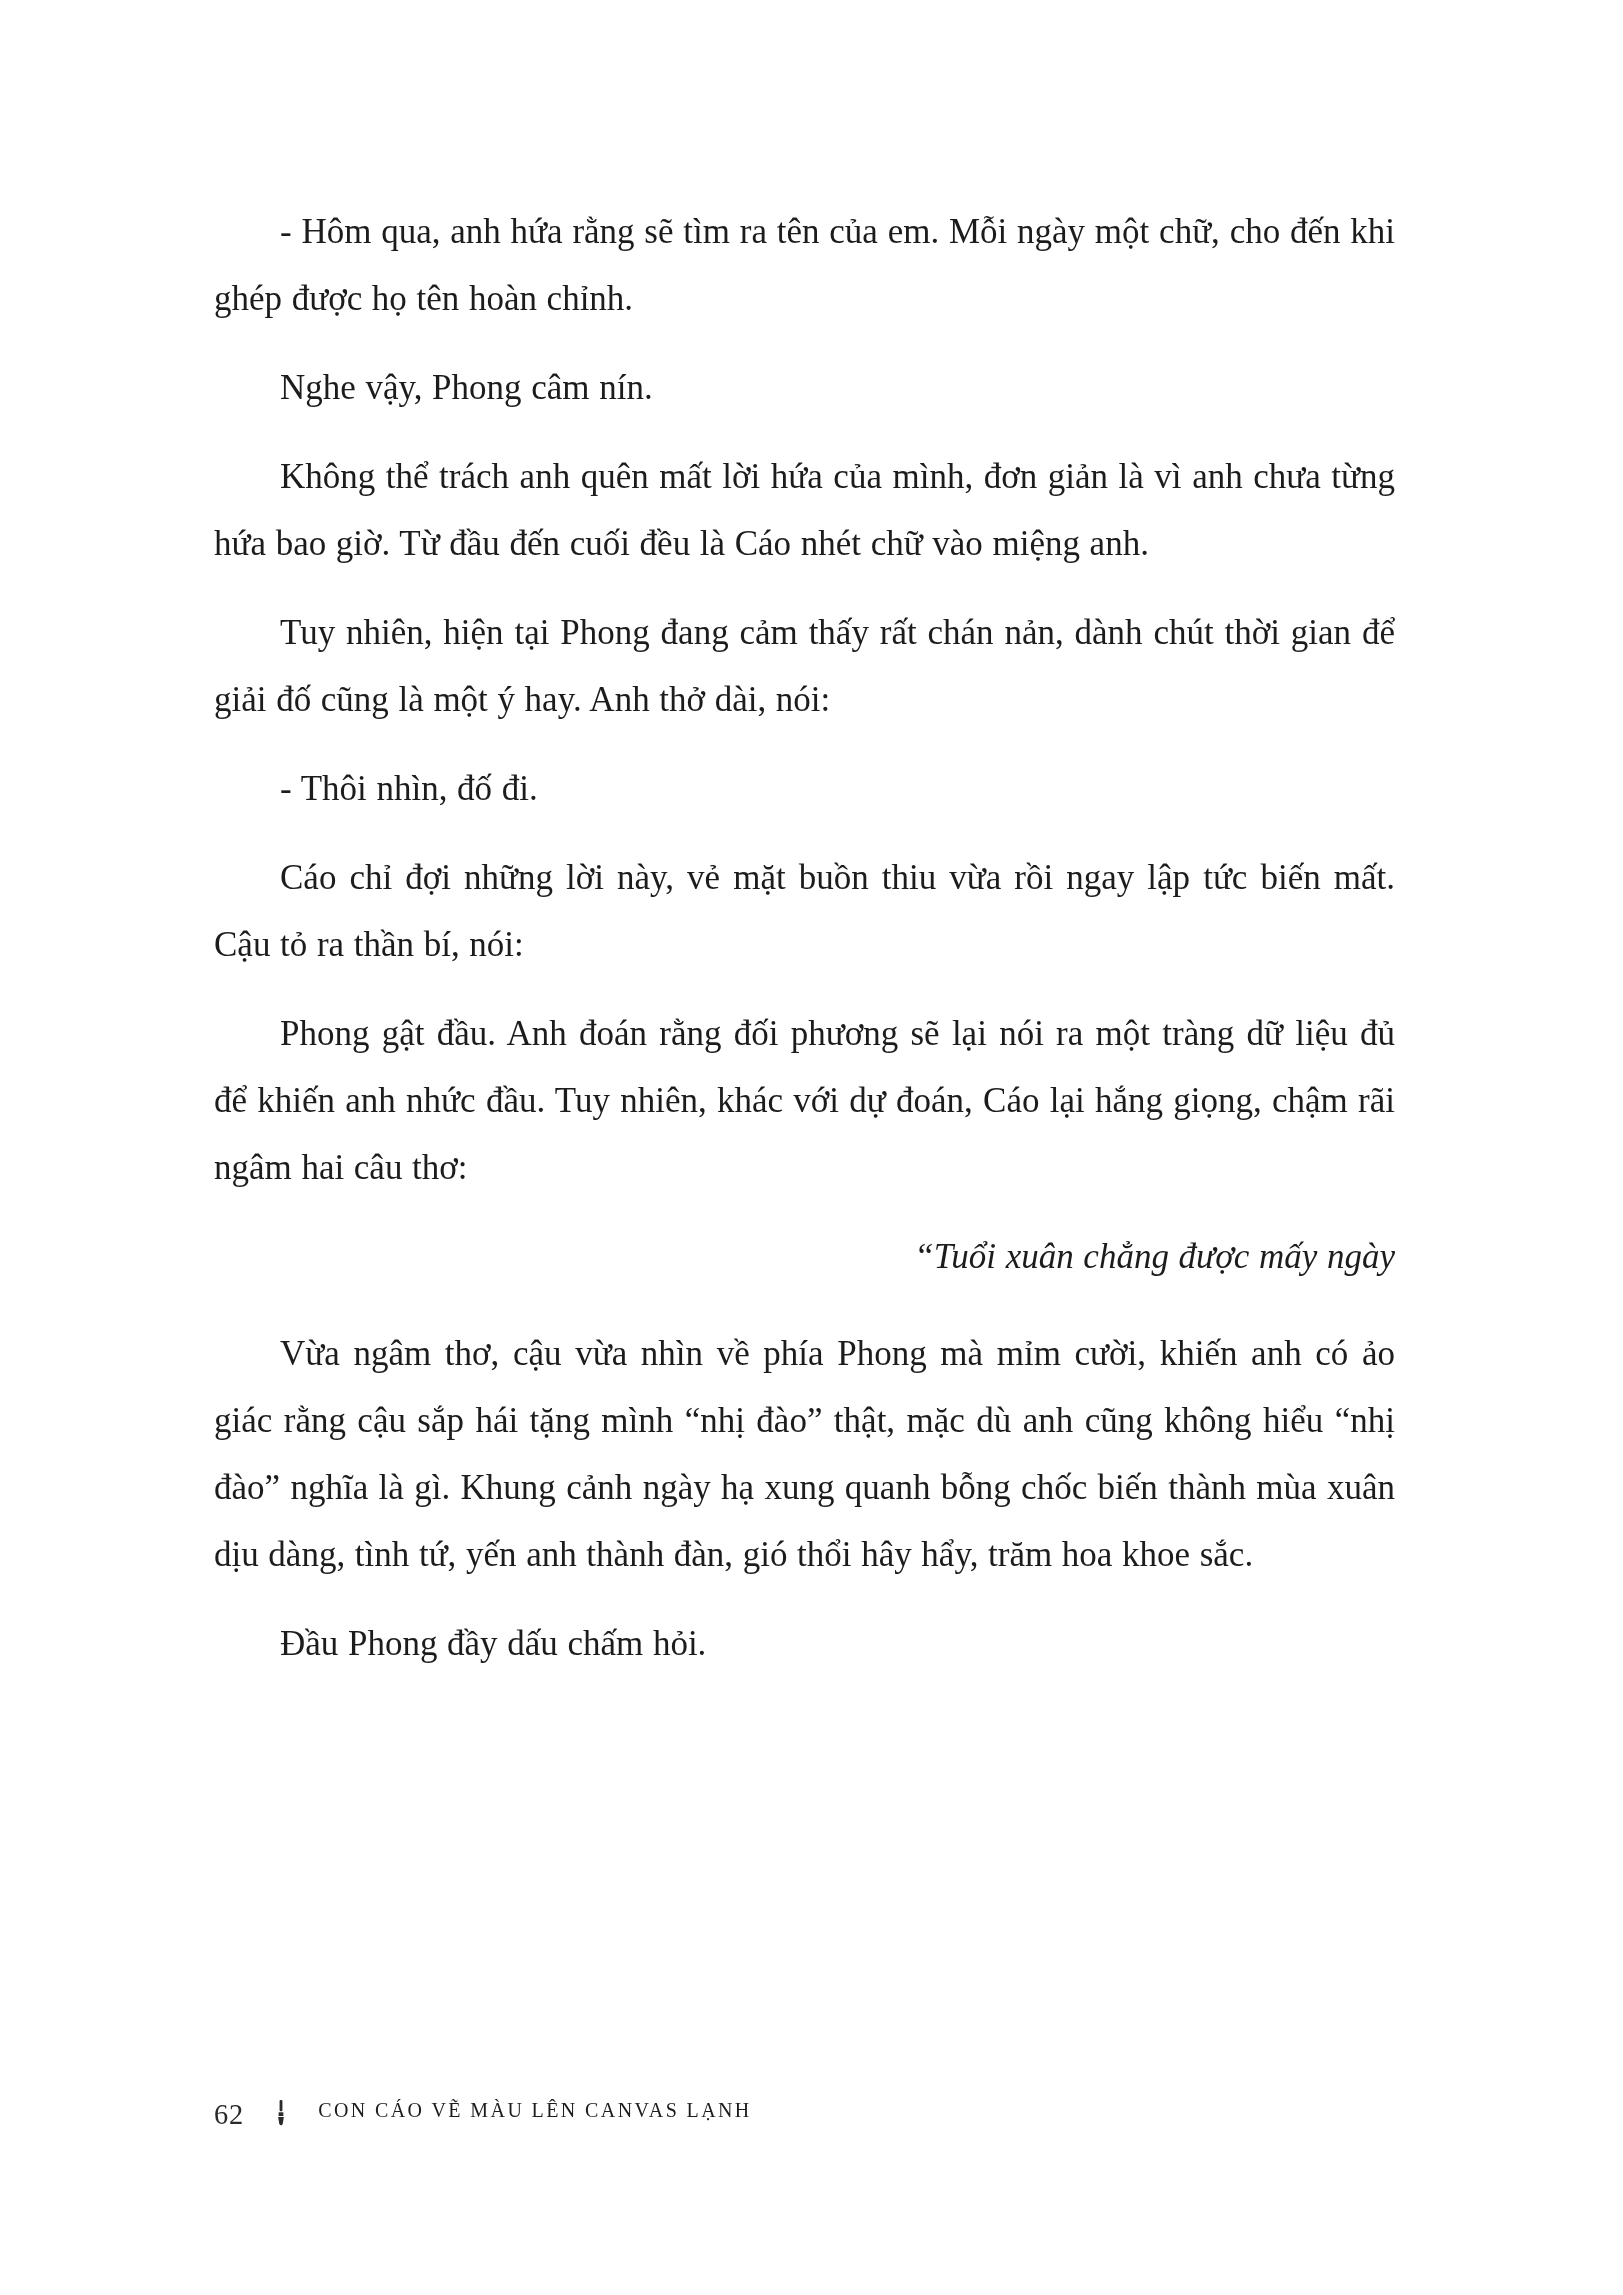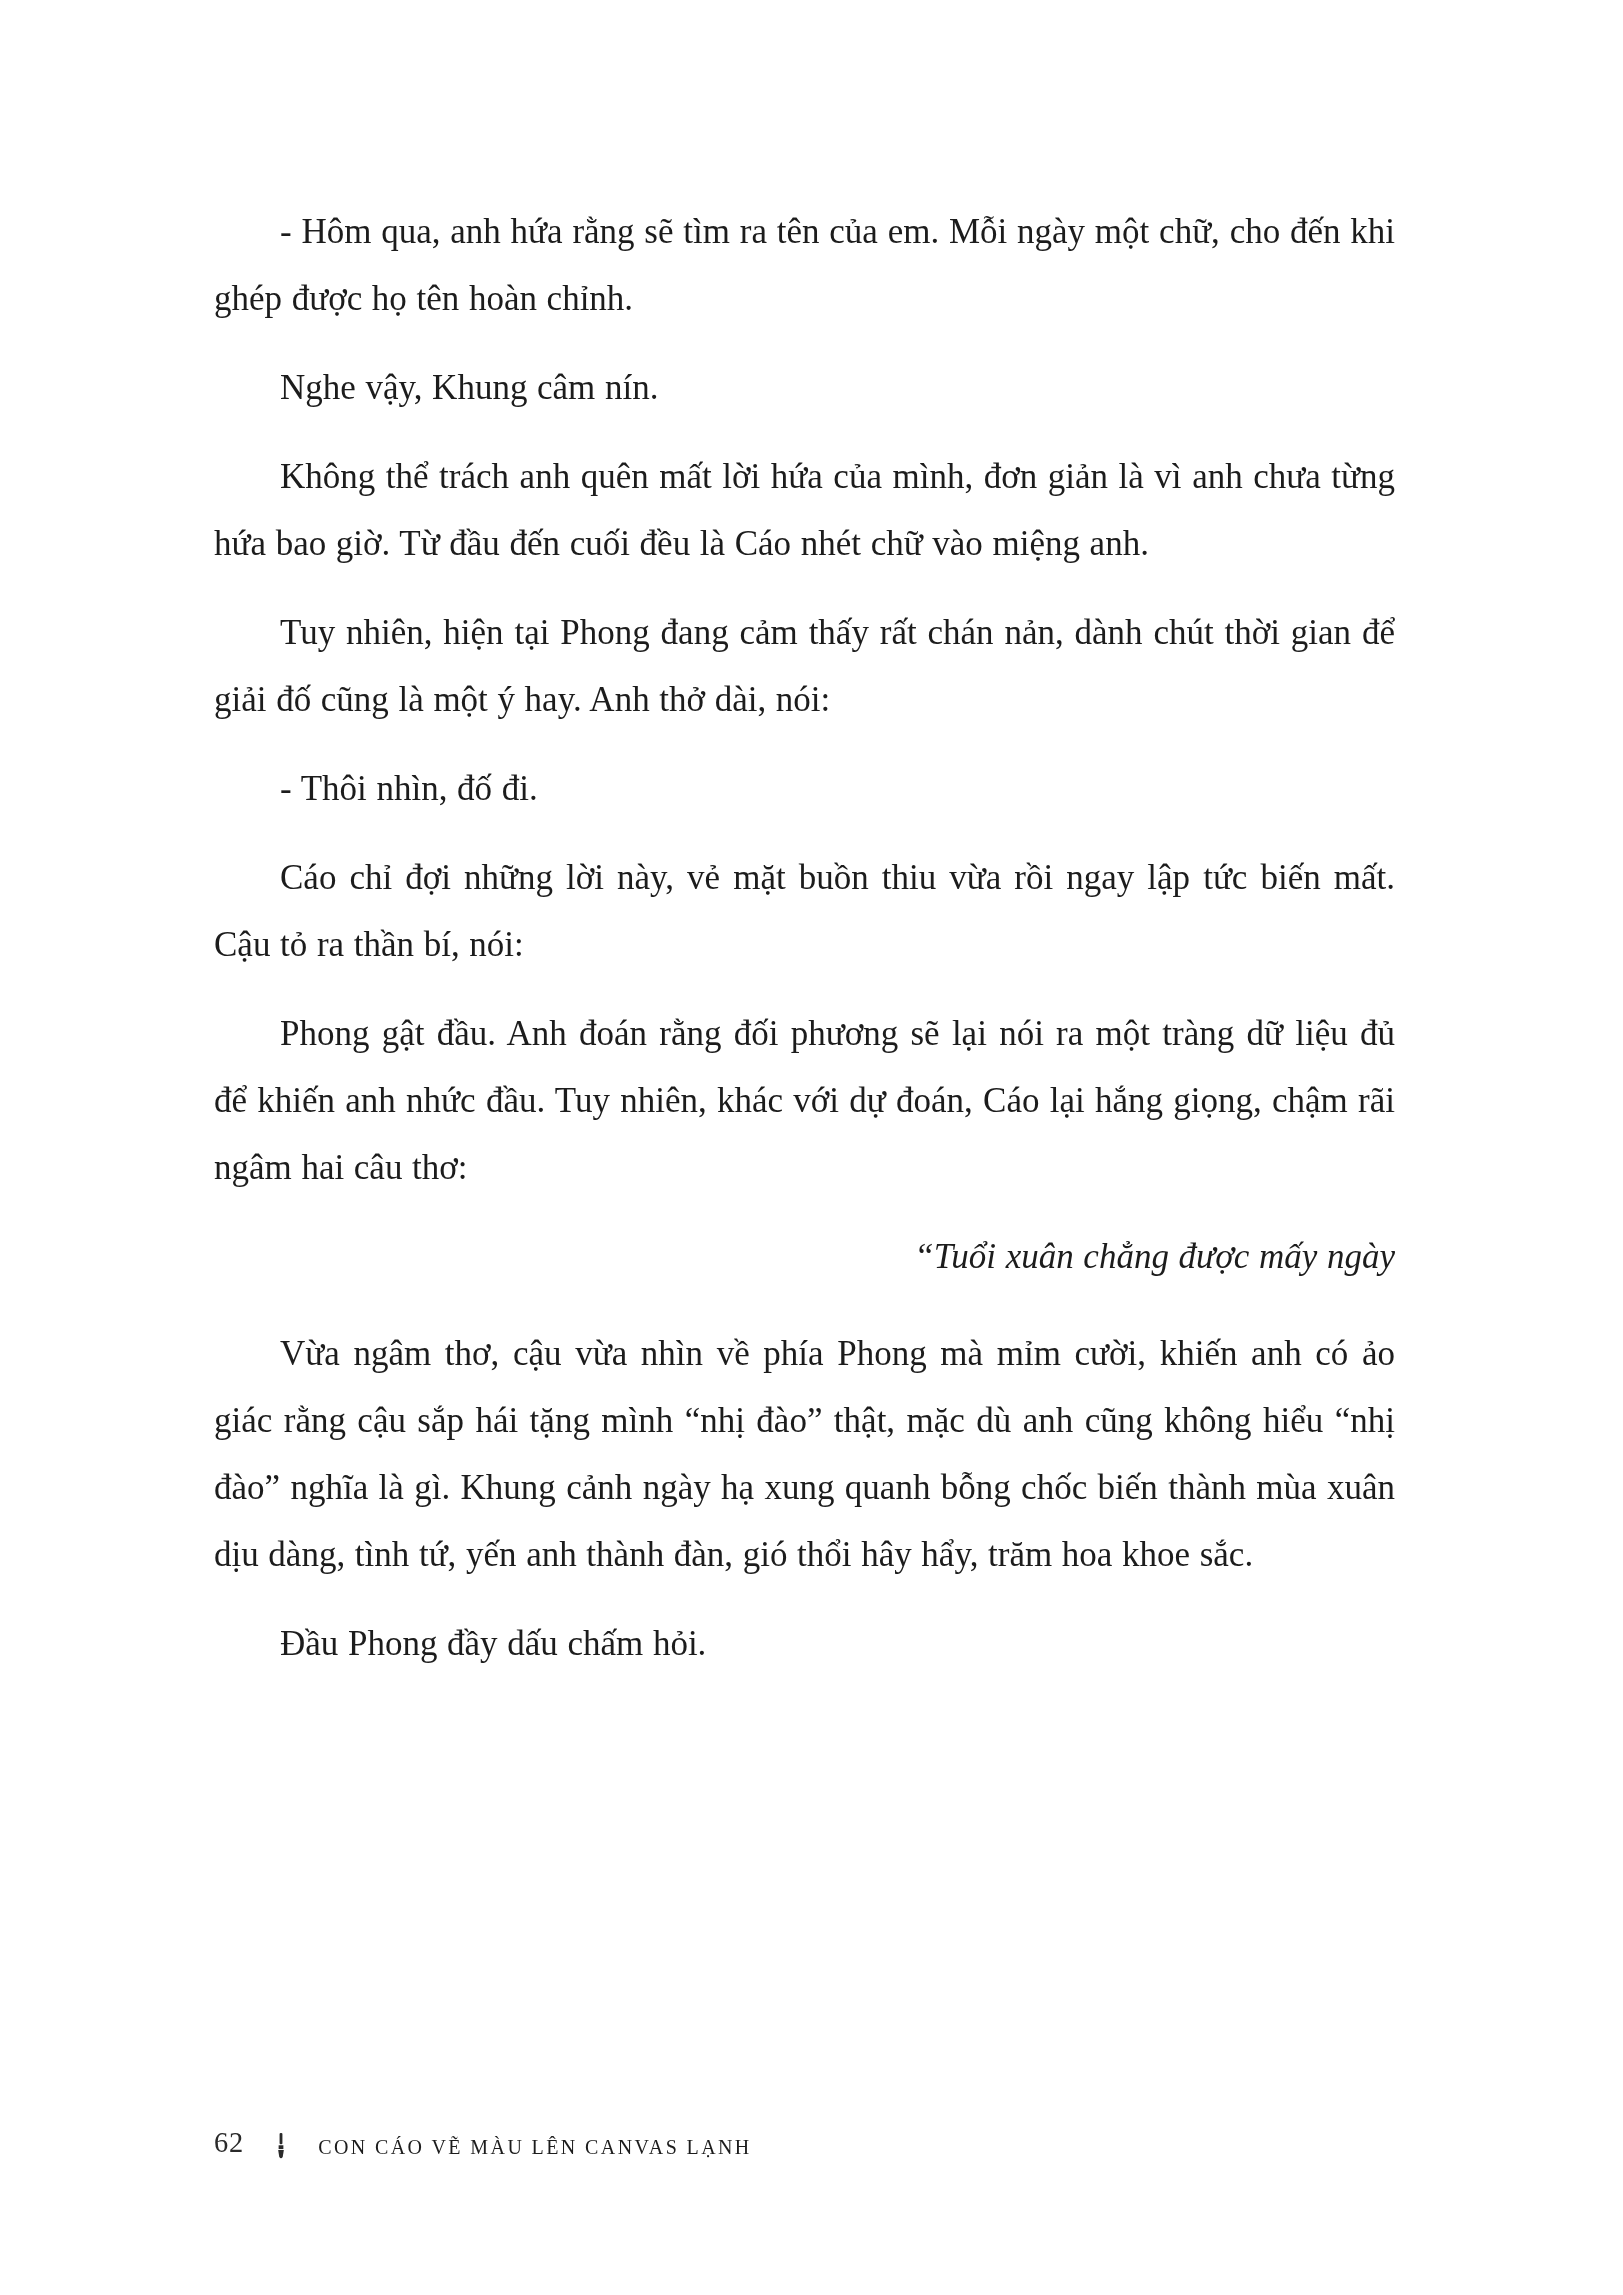--- a/index.html
+++ b/index.html
@@ -41,23 +41,22 @@
     font-style: italic;
     margin-top: 8.5px;
     margin-bottom: 30px;
   }
   .footer {
     position: absolute;
     left: 214px;
     top: 2099px;
     width: 1181px;
     display: flex;
-    align-items: flex-end;
+    align-items: flex-start;
     gap: 28px;
-    margin-top: 28px;
   }
   .page-number {
     font-size: 28.4px;
     color: #2a2a2a;
     letter-spacing: 0.9px;
   }
   .footer-icon {
     display: inline-flex;
     align-items: center;
     justify-content: center;
@@ -71,21 +70,21 @@
     font-family: "Liberation Serif", "DejaVu Serif", serif;
   }
 </style>
 </head>
 <body>
 
 <div class="book-page">
 
   <div class="text-block">
     <p>- Hôm qua, anh hứa rằng sẽ tìm ra tên của em. Mỗi ngày một chữ, cho đến khi ghép được họ tên hoàn chỉnh.</p>
-    <p>Nghe vậy, Khung câm nín.</p>
+    <p>Nghe vậy, Phong câm nín.</p>
     <p>Không thể trách anh quên mất lời hứa của mình, đơn giản là vì anh chưa từng hứa bao giờ. Từ đầu đến cuối đều là Cáo nhét chữ vào miệng anh.</p>
     <p>Tuy nhiên, hiện tại Phong đang cảm thấy rất chán nản, dành chút thời gian để giải đố cũng là một ý hay. Anh thở dài, nói:</p>
     <p>- Thôi nhìn, đố đi.</p>
     <p>Cáo chỉ đợi những lời này, vẻ mặt buồn thiu vừa rồi ngay lập tức biến mất. Cậu tỏ ra thần bí, nói:</p>
     <p>Phong gật đầu. Anh đoán rằng đối phương sẽ lại nói ra một tràng dữ liệu đủ để khiến anh nhức đầu. Tuy nhiên, khác với dự đoán, Cáo lại hắng giọng, chậm rãi ngâm hai câu thơ:</p>
     <p class="poem">“Tuổi xuân chẳng được mấy ngày</p>
     <p>Vừa ngâm thơ, cậu vừa nhìn về phía Phong mà mỉm cười, khiến anh có ảo giác rằng cậu sắp hái tặng mình “nhị đào” thật, mặc dù anh cũng không hiểu “nhị đào” nghĩa là gì. Khung cảnh ngày hạ xung quanh bỗng chốc biến thành mùa xuân dịu dàng, tình tứ, yến anh thành đàn, gió thổi hây hẩy, trăm hoa khoe sắc.</p>
     <p>Đầu Phong đầy dấu chấm hỏi.</p>
   </div>
 

